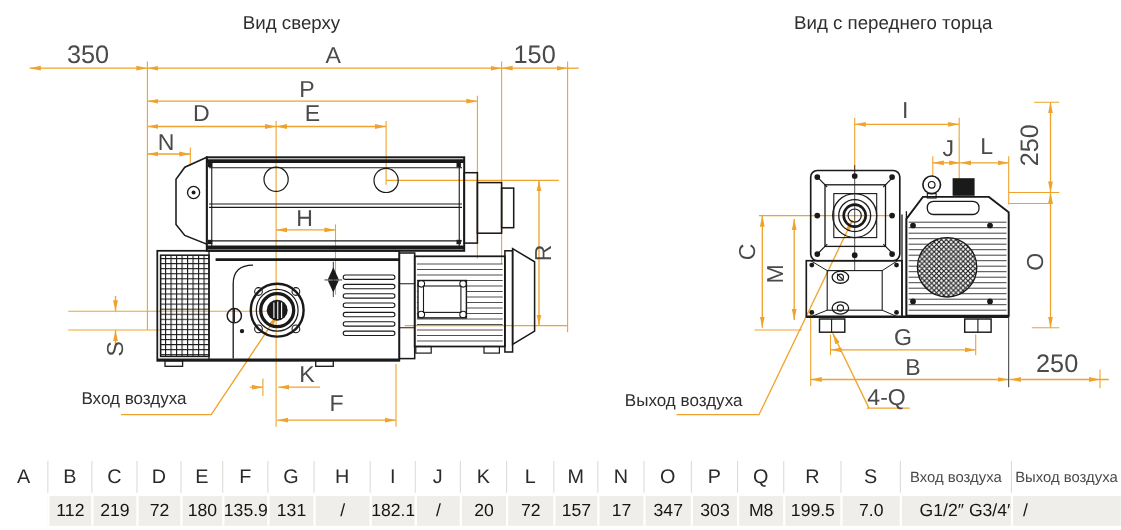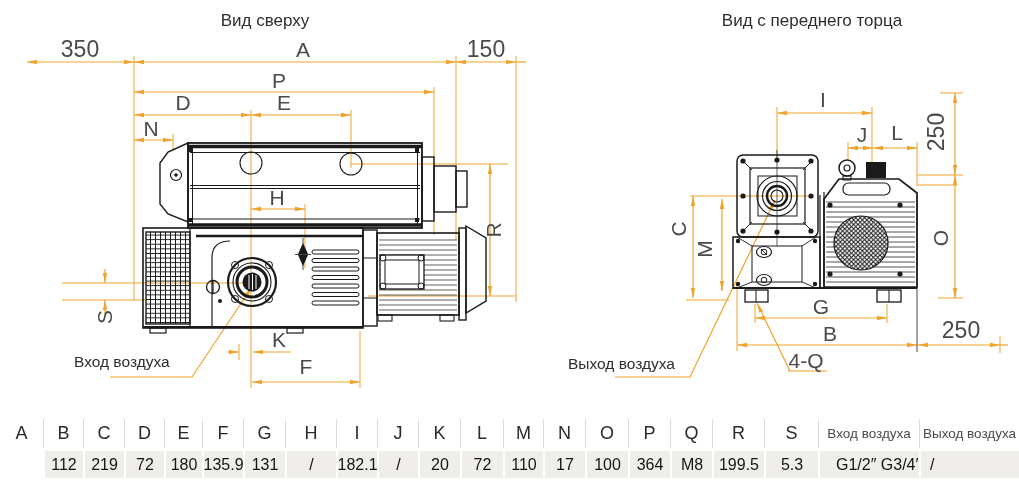--- a/index.html
+++ b/index.html
@@ -373,26 +373,26 @@
     <div class="vcell">219</div>
     <div class="vcell">72</div>
     <div class="vcell">180</div>
     <div class="vcell">135.9</div>
     <div class="vcell">131</div>
     <div class="vcell">/</div>
     <div class="vcell">182.1</div>
     <div class="vcell">/</div>
     <div class="vcell">20</div>
     <div class="vcell">72</div>
-    <div class="vcell">110</div>
+    <div class="vcell">157</div>
     <div class="vcell">17</div>
-    <div class="vcell">100</div>
-    <div class="vcell">364</div>
+    <div class="vcell">347</div>
+    <div class="vcell">303</div>
     <div class="vcell">M8</div>
     <div class="vcell">199.5</div>
-    <div class="vcell">5.3</div>
+    <div class="vcell">7.0</div>
     <div class="vcell left">G1/2″  G3/4″</div>
     <div class="vcell left2">/</div>
   </div>
 </div>
 
 
 
 
 </body></html>

